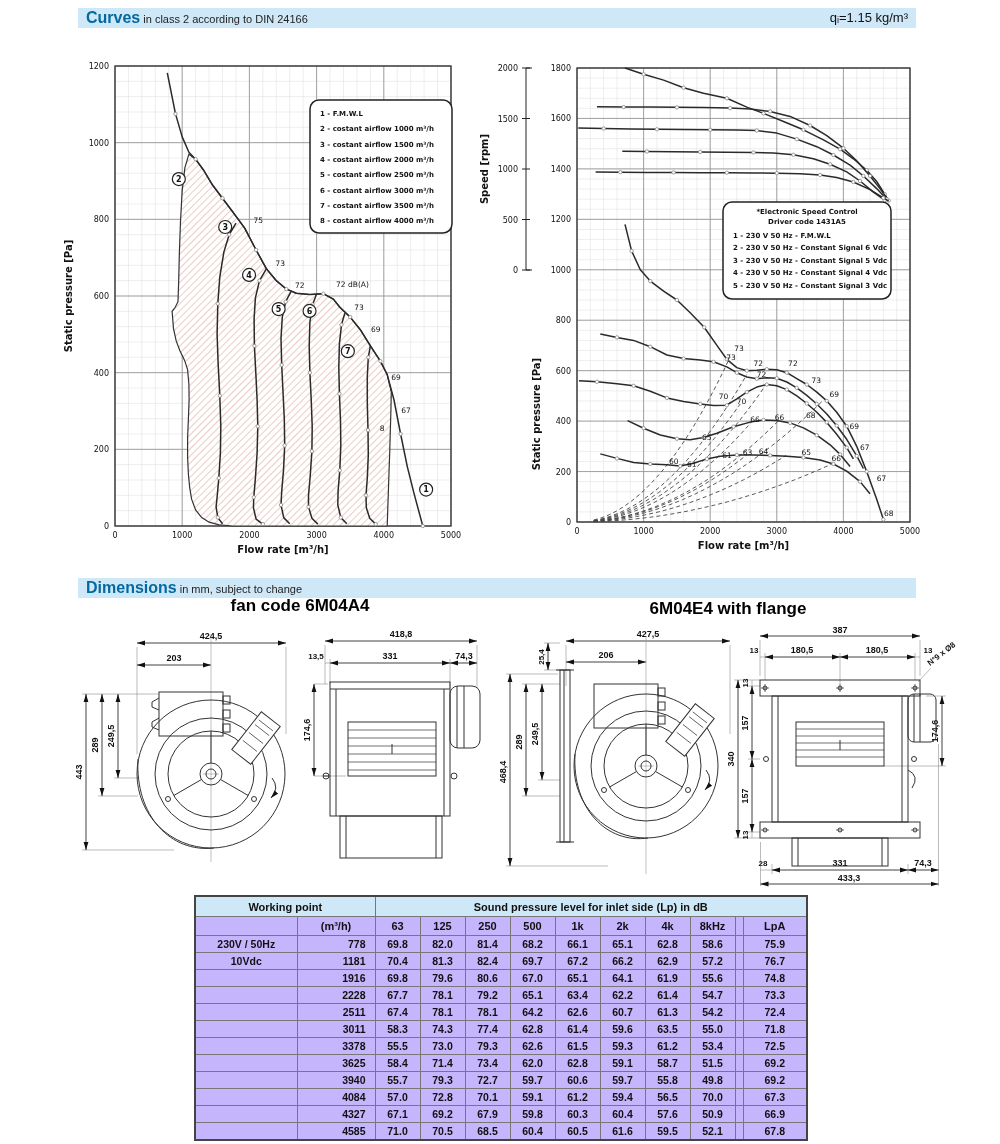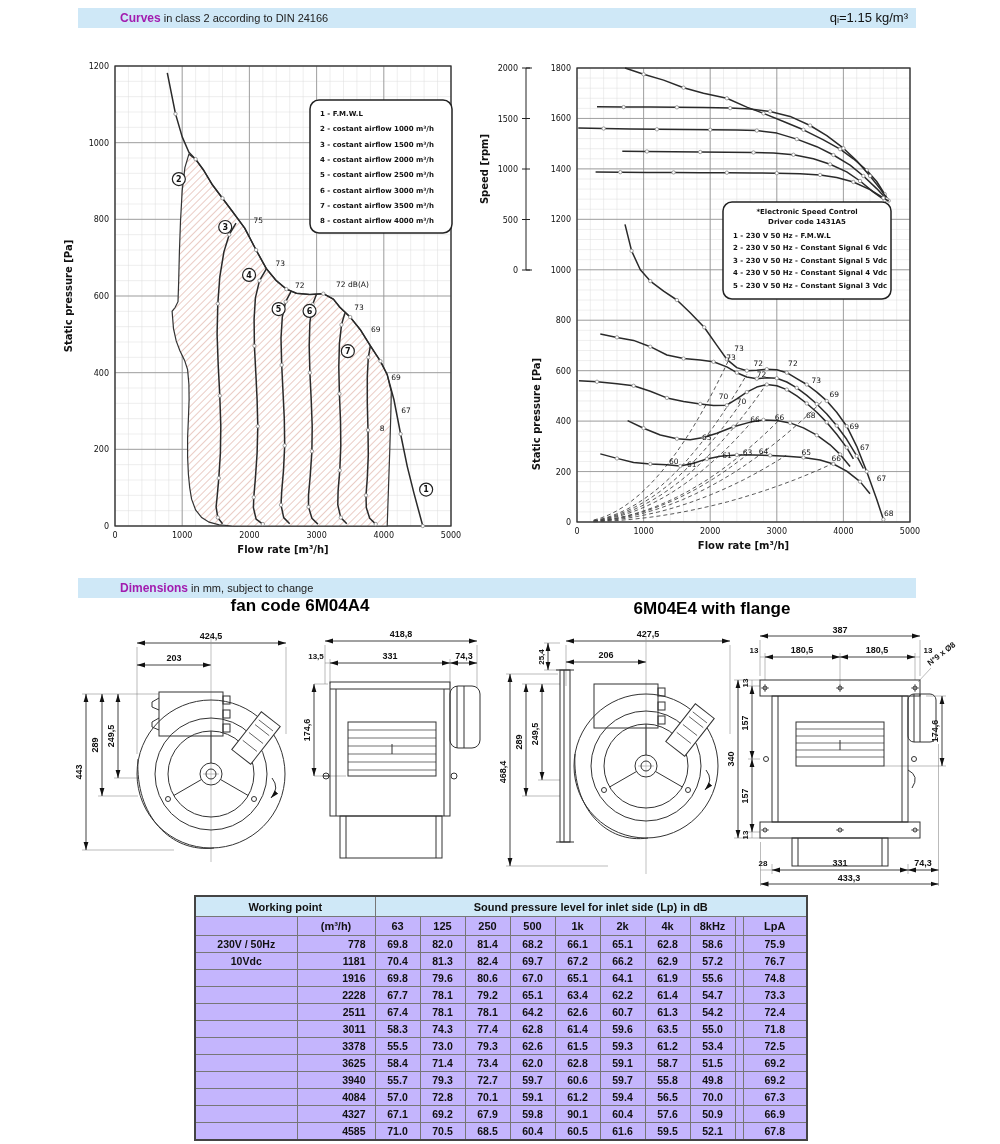--- a/index.html
+++ b/index.html
@@ -1,20 +1,20 @@
 <!DOCTYPE html>
 <html><head>
 <meta charset="utf-8">
 <style>
   html,body{margin:0;padding:0;background:#fff;}
   .page{position:relative;width:1000px;height:1144px;background:#fff;overflow:hidden;
         font-family:"Liberation Sans",sans-serif;}
   .bar{position:absolute;left:78px;width:838px;height:20px;background:#cfe8f7;
        font-size:11px;color:#222;line-height:20px;padding:0 8px;box-sizing:border-box;}
-  .bar b{font-size:12px;color:#a21caf;margin-left:34px;}
+  .bar b{font-size:16px;color:#0369a1;}
   .bar .right{float:right;font-size:13px;color:#111;}
   .dtitle{position:absolute;font-weight:bold;font-size:17px;color:#000;text-align:center;width:300px;}
   svg{position:absolute;overflow:visible;}
   svg text{font-family:"DejaVu Sans",sans-serif;}
   
   .gmin{stroke:#ddd;stroke-width:0.5;}
   .gmaj{stroke:#999;stroke-width:0.9;}
   .pborder{stroke:#333;stroke-width:1.3;fill:none;}
   .curve{stroke:#2a2a2a;stroke-width:1.5;fill:none;stroke-linejoin:round;}
   .cmark{fill:#fff;stroke:#888;stroke-width:0.8;}
@@ -493,21 +493,21 @@
         <text x="257" y="223.20000000000002" class="legl">4 - 230 V 50 Hz - Constant Signal 4 Vdc</text>
         <text x="257" y="235.60000000000002" class="legl">5 - 230 V 50 Hz - Constant Signal 3 Vdc</text>
       </g>
     </svg>
 
   <div class="bar" style="top:578px">
     <b>Dimensions</b><span> in mm, subject to change</span>
   </div>
 
   <div class="dtitle" style="left:150px;top:596px">fan code 6M04A4</div>
-  <div class="dtitle" style="left:562px;top:599px">6M04E4 with flange</div>
+  <div class="dtitle" style="left:578px;top:599px">6M04E4 with flange</div>
 
   <svg style="left:74px;top:626px" width="228" height="240" viewBox="0 0 228 240">
     <defs>
       <marker id="arE" markerWidth="9" markerHeight="7" refX="8" refY="3" orient="auto" markerUnits="userSpaceOnUse">
           <path d="M0,0.6 L8,3 L0,5.4 Z" fill="#111"></path>
         </marker>
       <marker id="arS" markerWidth="9" markerHeight="7" refX="0" refY="3" orient="auto" markerUnits="userSpaceOnUse">
           <path d="M8,0.6 L0,3 L8,5.4 Z" fill="#111"></path>
         </marker>
     </defs>
@@ -931,21 +931,21 @@
           <td></td>
           <td>67.3</td>
         </tr>
         <tr>
           <td class="lbl"></td>
           <td class="flow">4327</td>
           <td>67.1</td>
           <td>69.2</td>
           <td>67.9</td>
           <td>59.8</td>
-          <td>90.1</td>
+          <td>60.3</td>
           <td>60.4</td>
           <td>57.6</td>
           <td>50.9</td>
           <td></td>
           <td>66.9</td>
         </tr>
         <tr>
           <td class="lbl"></td>
           <td class="flow">4585</td>
           <td>71.0</td>

